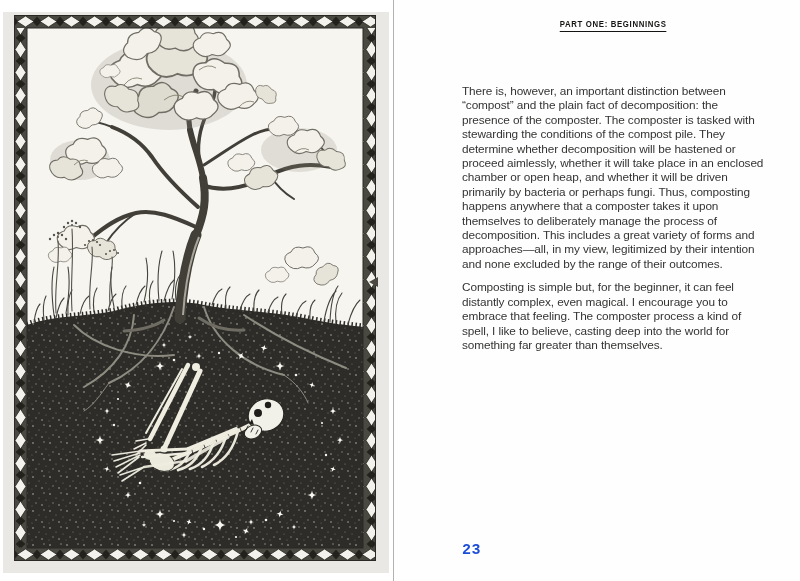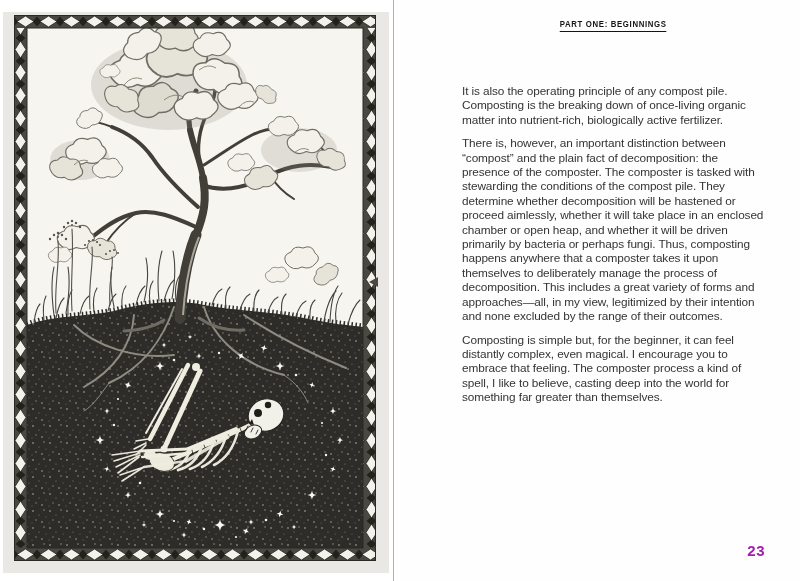--- a/index.html
+++ b/index.html
@@ -33,22 +33,22 @@
     border-bottom:1.6px solid #141413;padding-bottom:1.5px;
     transform:scaleX(.82);transform-origin:center;
     white-space:nowrap;
   }
   .text-col{
     position:absolute;left:68px;top:84px;width:303px;
     color:#343433;font-size:11.8px;line-height:14.4px;letter-spacing:-0.1px;
   }
   .text-col p{margin:0 0 9px 0;}
   .page-num{
-    position:absolute;left:68px;bottom:22px;width:303px;text-align:right;
-    font-size:15px;font-weight:700;color:#a21caf;letter-spacing:0.5px;
+    position:absolute;left:68px;bottom:22px;width:303px;text-align:left;
+    font-size:15px;font-weight:700;color:#1d4ed8;letter-spacing:0.5px;font-family:Liberation Mono, monospace;
   }
 </style>
 </head>
 <body>
 
 <div class="left-page">
 
   <div class="frame-svg" aria-label="Black-and-white ink illustration: a gnarled tree with sketchy foliage grows from a grassy mound dotted with wildflowers; beneath the soil a skeleton lies curled on its side, encircled by a ring of white stars; the whole scene is framed by a hand-drawn harlequin diamond border.">
     <svg width="362" height="546" viewBox="0 0 362 546" xmlns="http://www.w3.org/2000/svg">
       <defs>
@@ -311,19 +311,18 @@
 
   <div class="page-notch"></div>
 </div>
 
 <div class="right-page">
   <div class="chapter-header">
     <span>PART ONE: BEGINNINGS</span>
   </div>
 
   <div class="text-col">
-    <p>It is also the operating principle of any compost pile. Composting is the breaking down of once-living organic matter into nutrient-rich, biologically active fertilizer.</p>
     <p>There is, however, an important distinction between “compost” and the plain fact of decomposition: the presence of the composter. The composter is tasked with stewarding the conditions of the compost pile. They determine whether decomposition will be hastened or proceed aimlessly, whether it will take place in an enclosed chamber or open heap, and whether it will be driven primarily by bacteria or perhaps fungi. Thus, composting happens anywhere that a composter takes it upon themselves to deliberately manage the process of decomposition. This includes a great variety of forms and approaches—all, in my view, legitimized by their intention and none excluded by the range of their outcomes.</p>
     <p>Composting is simple but, for the beginner, it can feel distantly complex, even magical. I encourage you to embrace that feeling. The composter process a kind of spell, I like to believe, casting deep into the world for something far greater than themselves.</p>
   </div>
 
   <div class="page-num">23</div>
 </div>
 
 </body></html>

